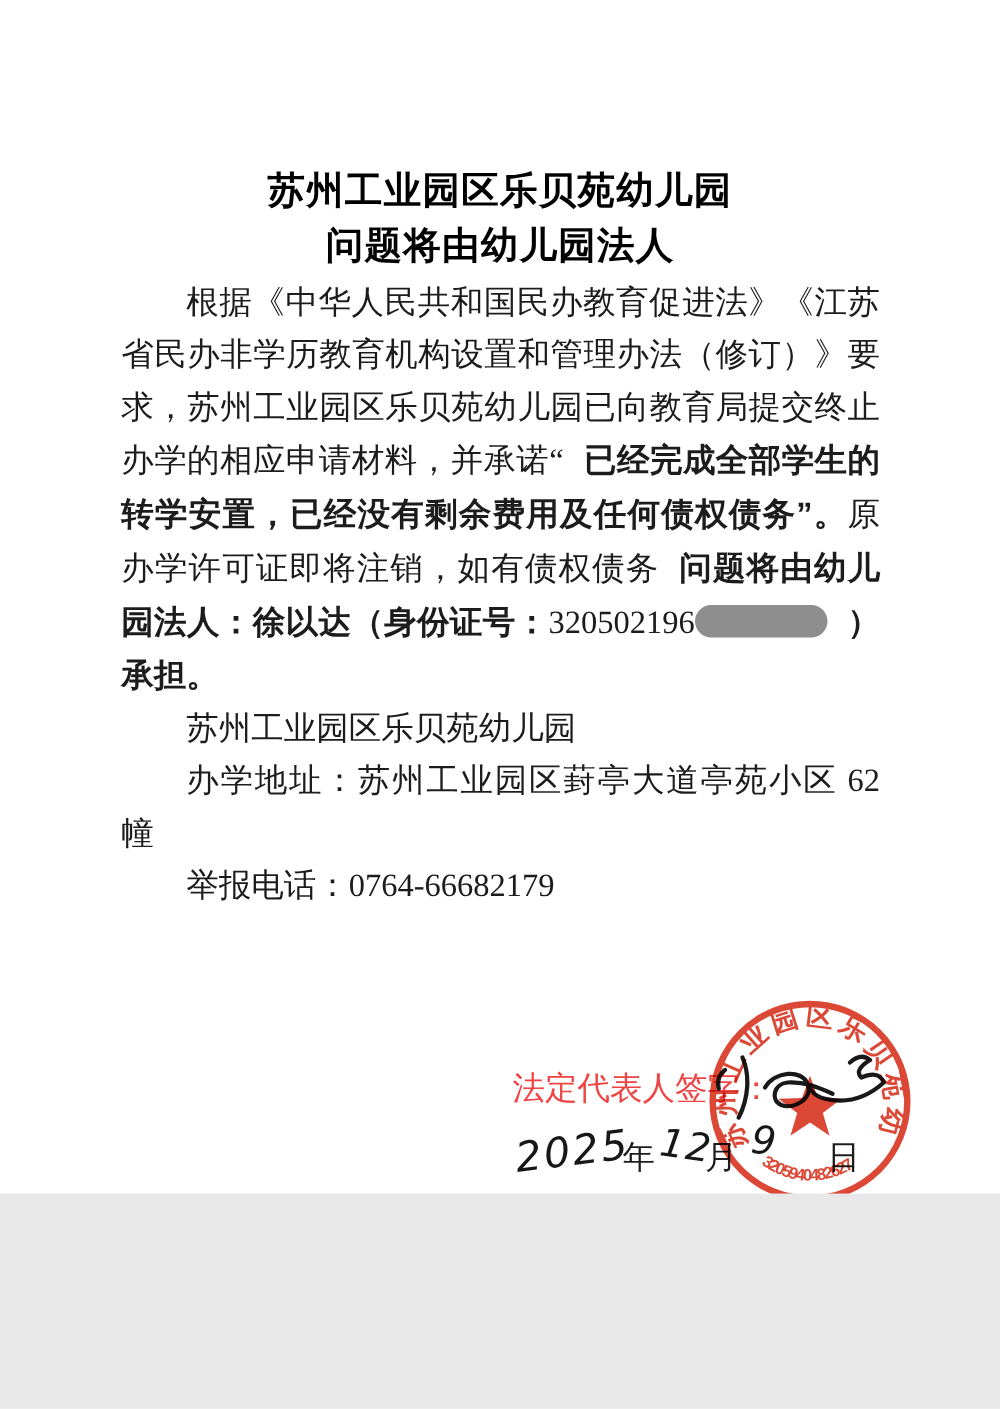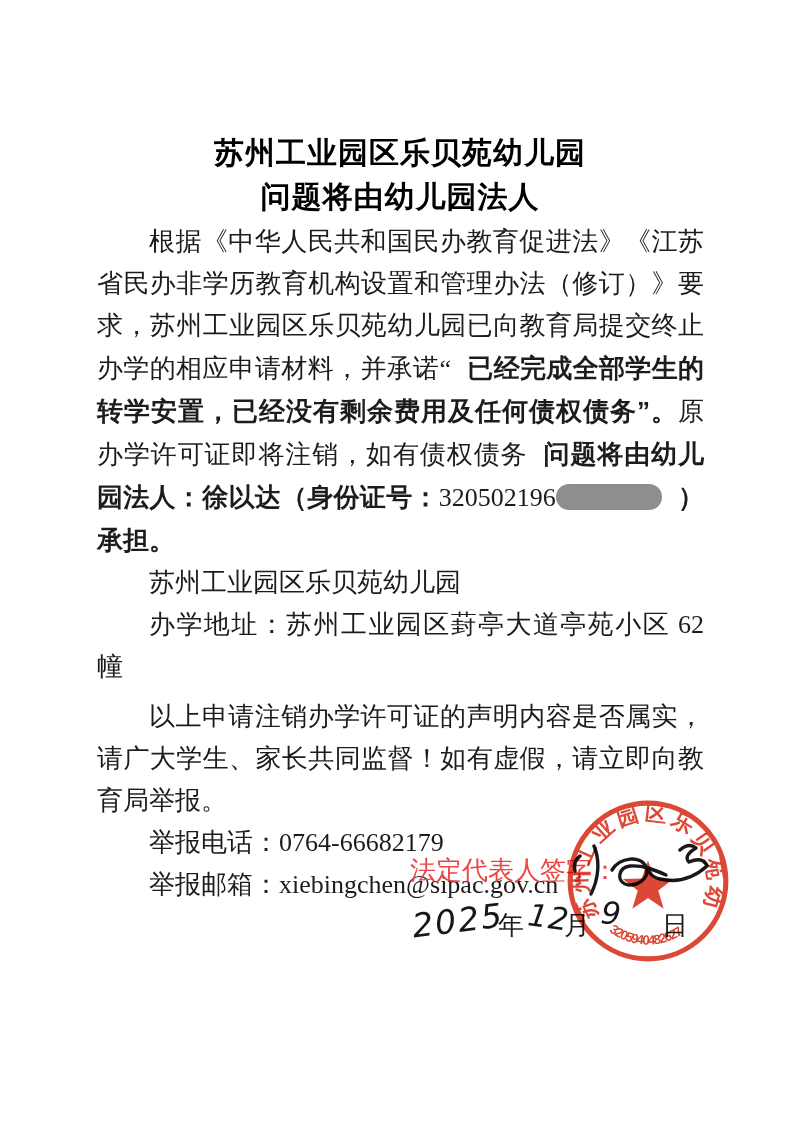--- a/index.html
+++ b/index.html
@@ -1,18 +1,18 @@
 <!DOCTYPE html>
 <html><head>
 <meta charset="utf-8">
 <style>
   html,body{margin:0;padding:0;background:#e8e8e8;}
   .page{
     position:relative;
-    width:800px;height:1127px;
+    width:800px;height:955px;
     margin:0 auto;
     background:#ffffff;
     overflow:hidden;
     font-family:"Liberation Serif","DejaVu Serif",serif;
     color:#1c1c1c;
   }
   .title{
     position:absolute;left:0;width:800px;text-align:center;
     font-family:"Liberation Sans","DejaVu Sans",sans-serif;
     font-weight:bold;color:#000;
@@ -79,23 +79,21 @@
 <div class="page">
 
   <div class="title title-1">苏州工业园区乐贝苑幼儿园</div>
   <div class="title title-2">问题将由幼儿园法人</div>
 
   <div class="body-block" id="body-block">
 
   <p class="para indent"><span class="seg-normal">根据《中华人民共和国民办教育促进法》《江苏省民办非学历教育机构设置和管理办法（修订）》要求，苏州工业园区乐贝苑幼儿园已向教育局提交终止办学的相应申请材料，并承诺“</span><span class="seg-bold">已经完成全部学生的转学安置，已经没有剩余费用及任何债权债务”。</span><span class="seg-normal">原办学许可证即将注销，如有债权债务</span><span class="seg-bold">问题将由幼儿园法人：徐以达（身份证号：</span><span class="seg-normal">320502196</span><span class="seg-redacted"></span><span class="seg-bold">）承担。</span></p>
       <p class="para indent"><span class="seg-normal">苏州工业园区乐贝苑幼儿园</span></p>
       <p class="para indent"><span class="seg-normal">办学地址：苏州工业园区葑亭大道亭苑小区 62 幢</span></p>
-      <p class="para indent gap"><span class="seg-normal">以上申请注销办学许可证的声明内容是否属实，请广大学生、家长共同监督！如有虚假，请立即向教育局举报。</span></p>
       <p class="para indent"><span class="seg-normal">举报电话：0764-66682179</span></p>
-      <p class="para indent"><span class="seg-normal">举报邮箱：xiebingchen@sipac.gov.cn</span></p>
     </div>
 
   <div class="sig-label">法定代表人签字：</div>
 
   <svg class="signature-svg" viewBox="0 0 172 64" aria-label="徐以达">
     <g fill="none" stroke="#191919" stroke-width="3.4" stroke-linecap="round" stroke-linejoin="round">
       <path d="M14 18 q-7 5 -5 15"></path>
       <path d="M28 8 c6 14 5 32 -3 48"></path>
       <path d="M46 32 c8 -13 29 -15 34 -3 c5 11 -10 21 -21 17 c-9 -4 -6 -17 5 -18 c13 -1 25 4 36 9"></path>
       <path d="M114 12 q9 -8 16 -2 q-13 8 -7 14 q14 -6 18 4 q-21 19 -47 13 q-8 -2 -11 -7"></path>

